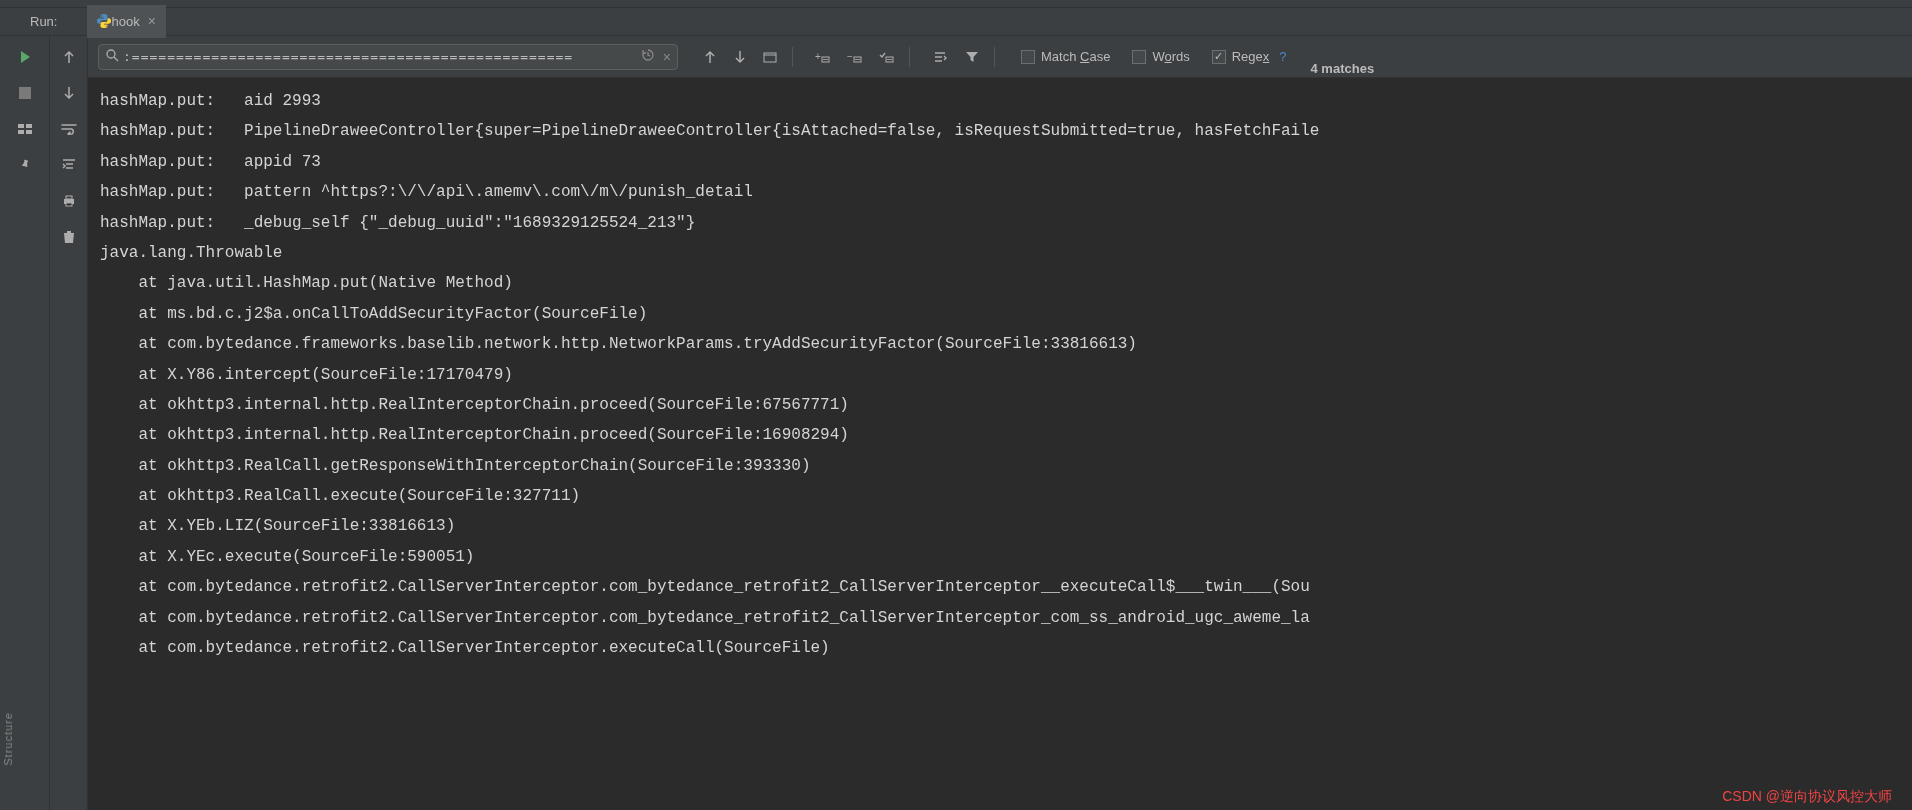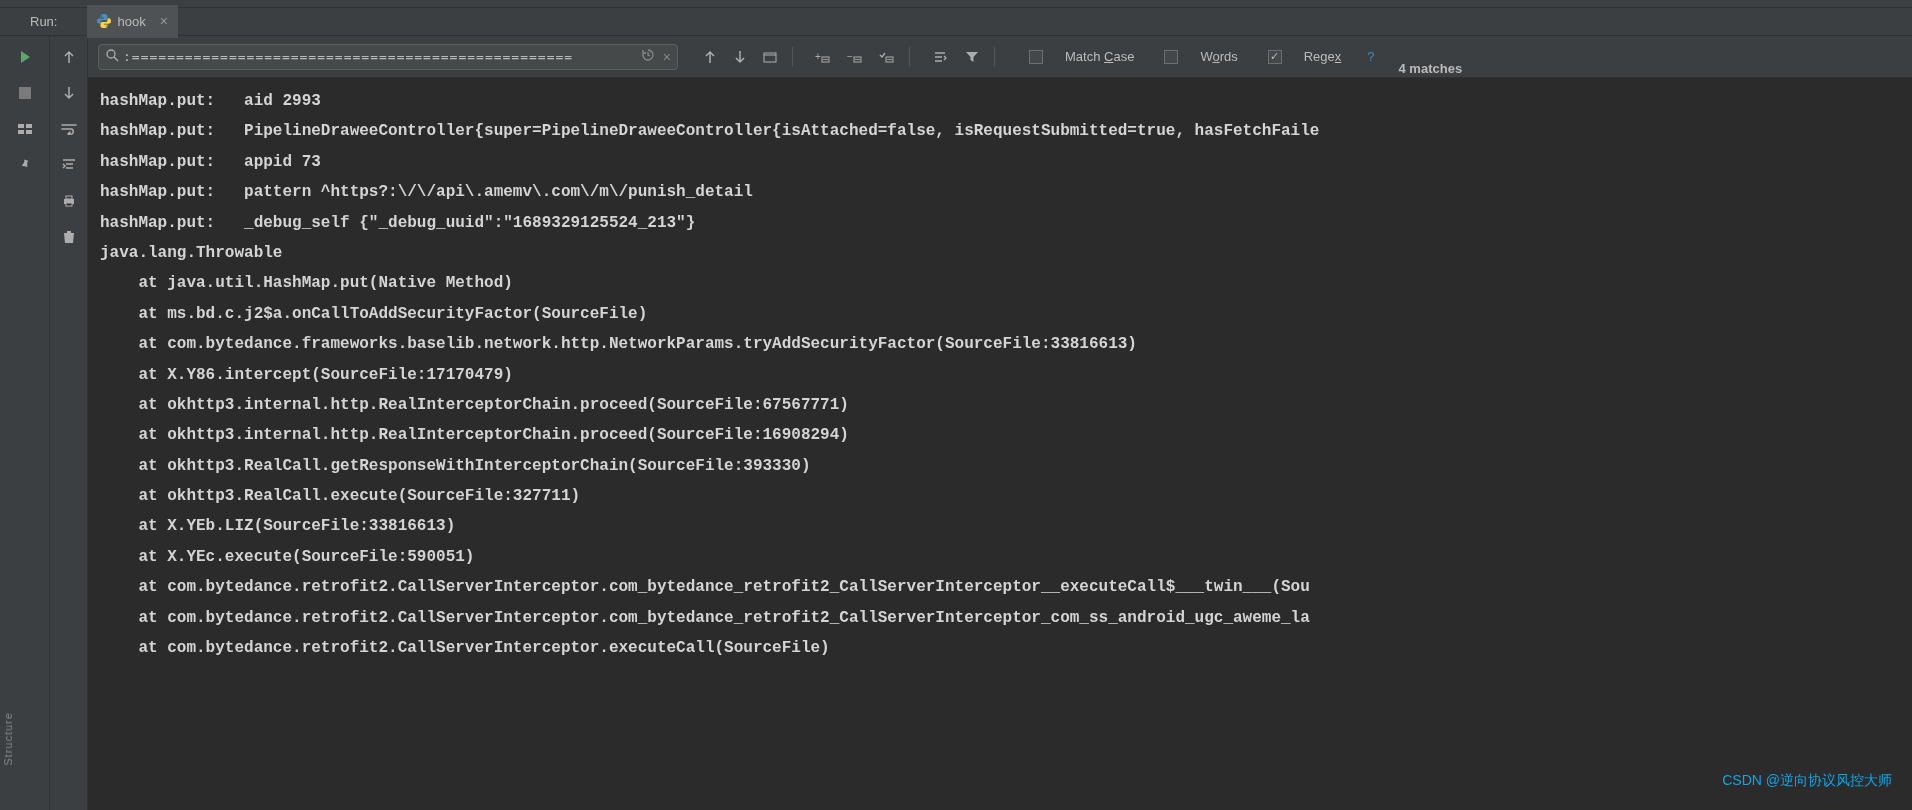--- a/index.html
+++ b/index.html
@@ -25,21 +25,20 @@
       border-bottom: 1px solid #323232;
     }
     .run-label {
       padding: 0 30px;
       color: #bbbbbb;
       font-size: 13px;
     }
     .tab {
       display: flex;
       align-items: center;
-      gap: 6px;
       padding: 16px 10px;
       height: 100%;
       background: #4e5254;
       border-bottom: 1px solid #4e5254;
       position: relative;
     }
     .tab::after {
       content: '';
       position: absolute;
       bottom: -1px;
@@ -176,22 +175,22 @@
     }
     .toolbar-group {
       display: flex;
       gap: 12px;
       align-items: center;
       margin-left: 8px;
     }
     .checkbox-group {
       display: flex;
       align-items: center;
-      gap: 22px;
-      margin-left: 22px;
+      gap: 6px;
+      margin-left: 14px;
       color: #bbbbbb;
       font-size: 13px;
     }
     .checkbox {
       width: 14px;
       height: 14px;
       border: 1px solid #6e6e6e;
       background: #43494a;
       display: flex;
       align-items: center;
@@ -218,27 +217,26 @@
     }
     .console-output {
       flex: 1;
       padding: 8px 12px;
       font-family: "Consolas", "Courier New", monospace;
       font-size: 16px;
       line-height: 1.9;
       color: #d4d4d4;
       white-space: pre;
       overflow: hidden;
-      font-weight: bold;
     }
     .watermark {
       position: fixed;
-      bottom: 20px;
+      bottom: 4px;
       right: 20px;
-      color: #0ea5e9;
+      color: #ef4444;
       font-size: 14px;
       font-family: Arial, sans-serif;
     }
     .structure-tab {
       position: fixed;
       left: 0;
       bottom: 40px;
       writing-mode: vertical-rl;
       transform: rotate(180deg);
       color: #888;

